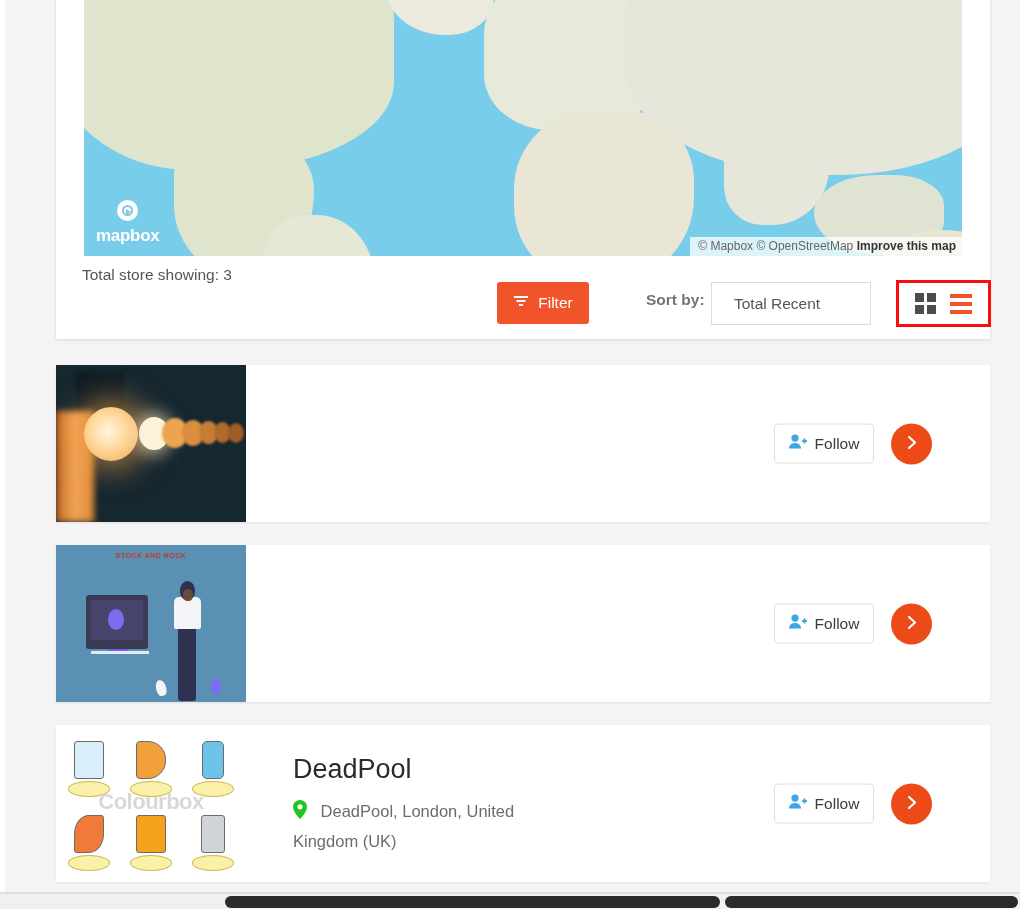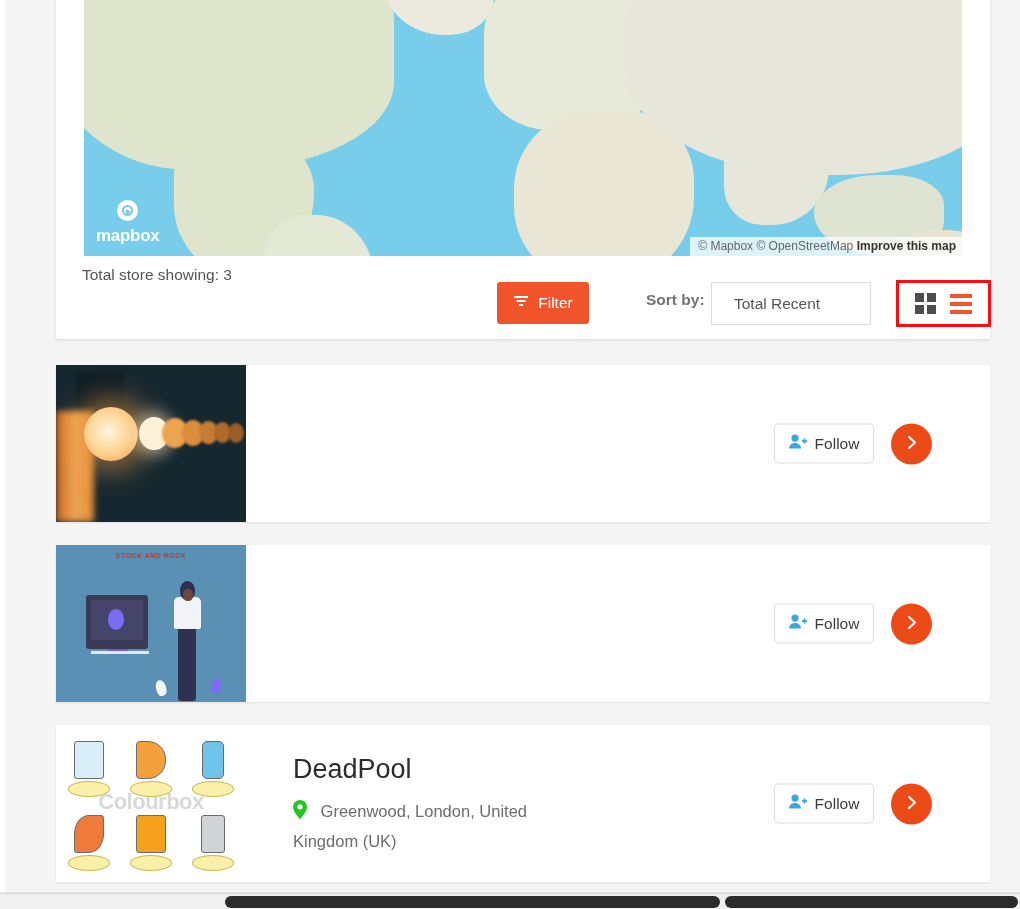--- a/index.html
+++ b/index.html
@@ -515,21 +515,21 @@
     </div>
     <div class="store-info">
       <div class="store-name">DeadPool</div>
       <div class="store-addr">
         <span class="pin-sm">
           <svg width="14" height="19" viewBox="0 0 14 19" aria-hidden="true">
             <path d="M7 0C3.2 0 0 3.1 0 6.9 0 12 7 19 7 19s7-7 7-12.1C14 3.1 10.8 0 7 0z" fill="#22c522"></path>
             <circle cx="7" cy="6.8" r="2.6" fill="#ffffff"></circle>
           </svg>
         </span>
-        <span>Greenwood, London, United Kingdom (UK)</span>
+        <span>DeadPool, London, United Kingdom (UK)</span>
       </div>
     </div>
     <div class="store-actions">
       <button class="follow-btn">
         <span>
           <svg width="18" height="16" viewBox="0 0 18 16" aria-hidden="true">
             <circle cx="6" cy="4.6" r="3.6" fill="#3aa7e0"></circle>
             <path d="M0 15c0-3.3 2.7-5.4 6-5.4s6 2.1 6 5.4z" fill="#3aa7e0"></path>
             <rect x="13" y="6.6" width="5" height="1.9" fill="#3aa7e0"></rect>
             <rect x="14.55" y="5" width="1.9" height="5" fill="#3aa7e0"></rect>

